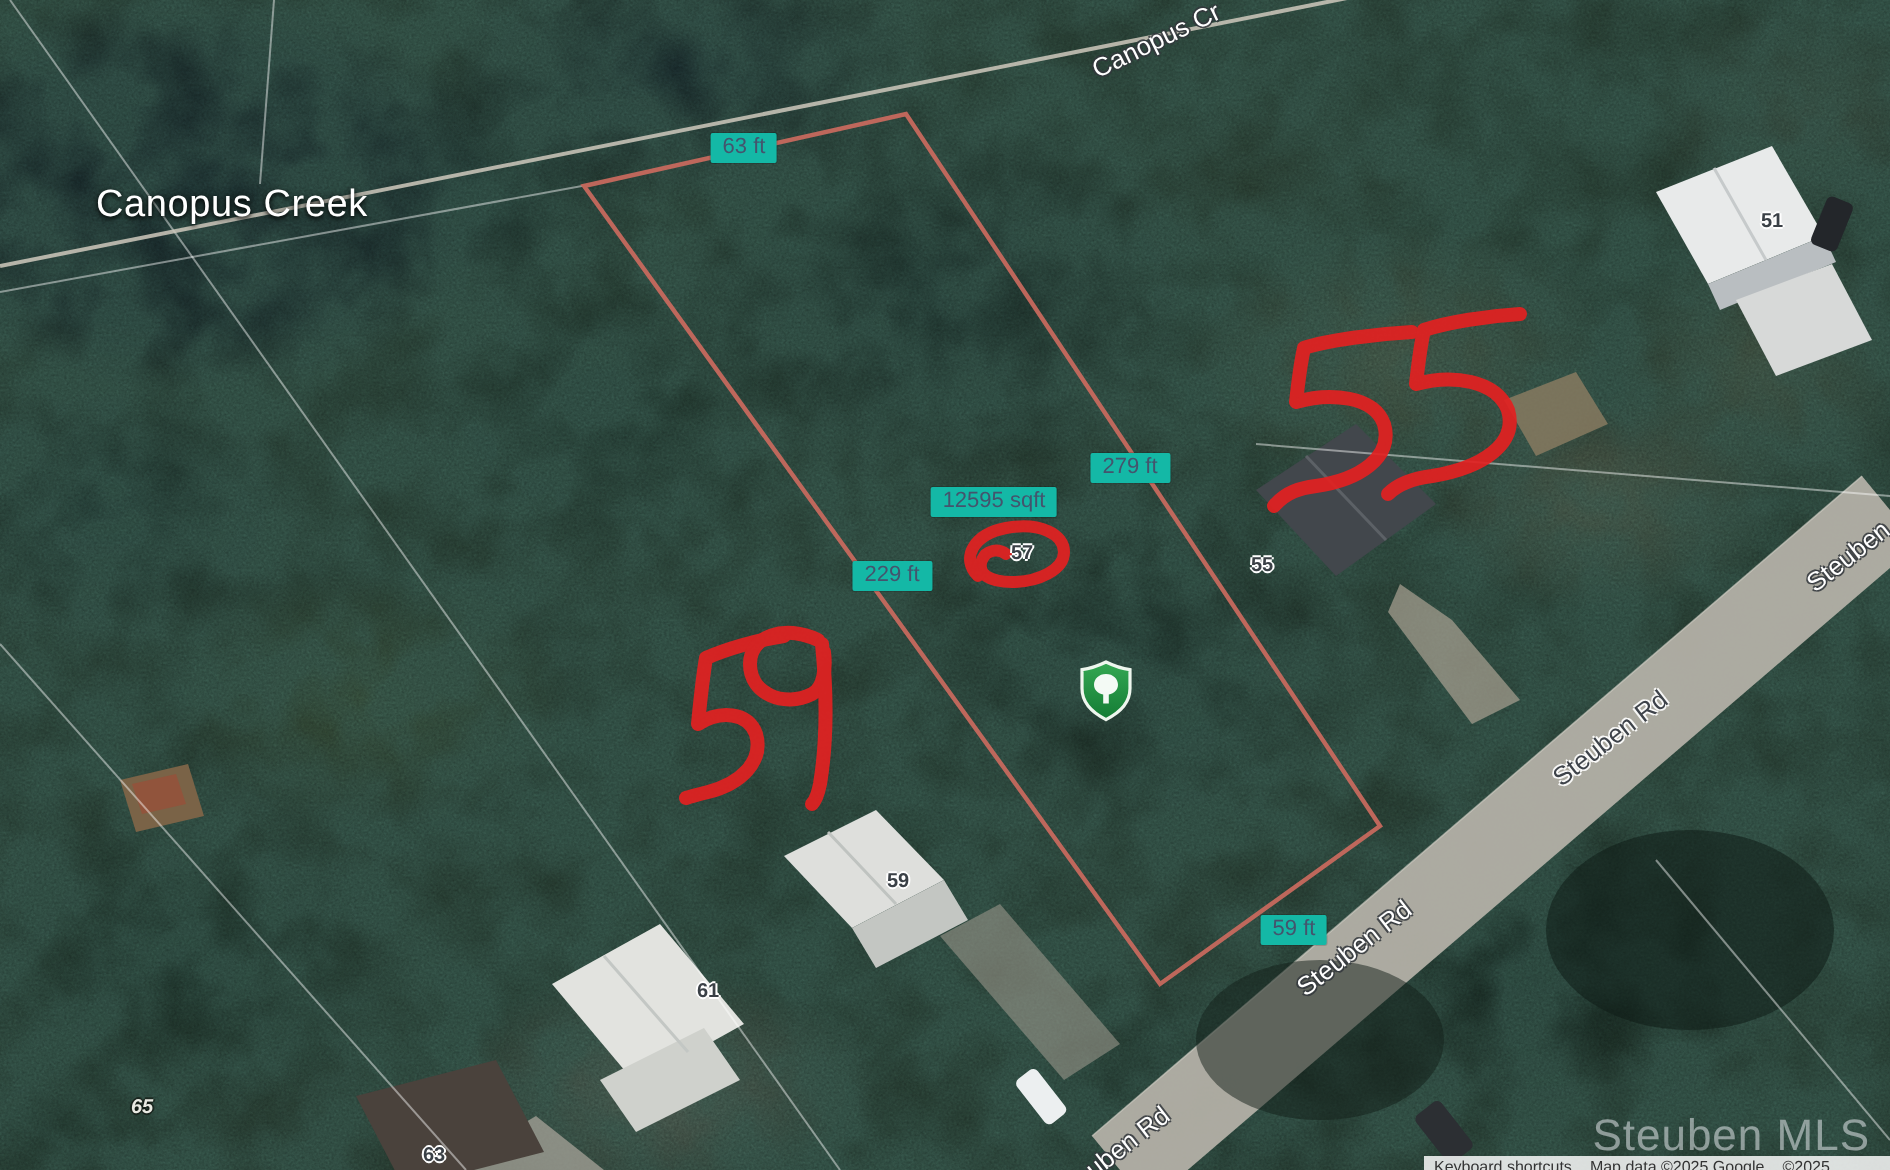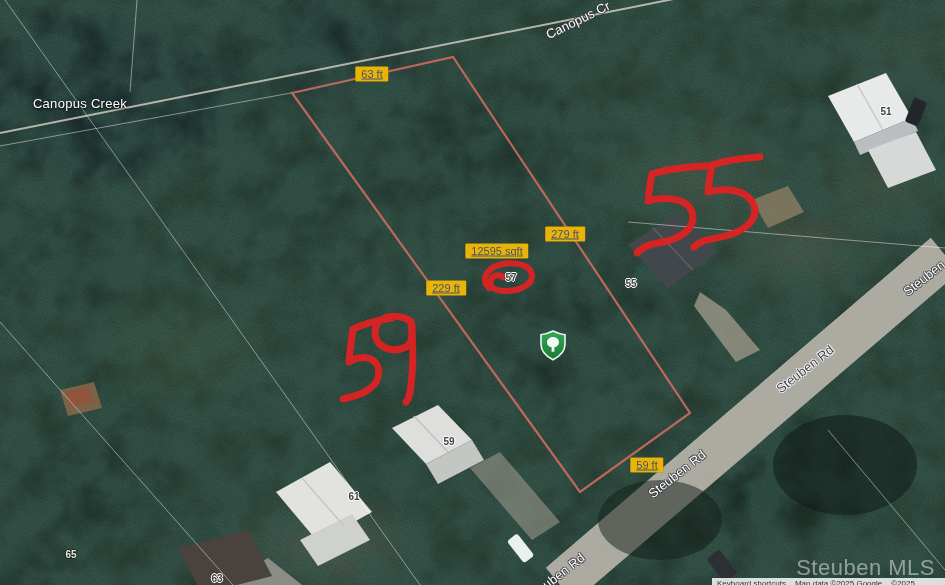--- a/index.html
+++ b/index.html
@@ -32,34 +32,35 @@
       radial-gradient(ellipse 120px 60px  at 180px 565px,rgba(40,56,44,.85) 0%, transparent 72%),
       radial-gradient(ellipse 100px 60px  at 30px 565px, rgba(28,46,36,.9) 0%, transparent 75%),
       radial-gradient(ellipse 120px 90px  at 240px 95px, rgba(26,46,44,.85) 0%, transparent 75%);
   }
   .noise-layer{position:absolute;inset:0;pointer-events:none;}
   .scene{position:absolute;inset:0;}
 
   
   .lbl{position:absolute;white-space:nowrap;transform:translate(-50%,-50%);}
   .meas{
-    background:#eab308;color:#44546d;font-size:11px;line-height:15px;
-    padding:0 6px;border-radius:1px;box-shadow:0 0 0 .5px rgba(0,0,0,.15);text-decoration:underline;
+    background:#14b8a6;color:#44546d;font-size:11px;line-height:15px;
+    padding:0 6px;border-radius:1px;box-shadow:0 0 0 .5px rgba(0,0,0,.15);
   }
   .house-num{
     font-size:10px;font-weight:bold;color:#3a4046;
     text-shadow:-1px 0 0 #fff,1px 0 0 #fff,0 -1px 0 #fff,0 1px 0 #fff;
   }
   .house-num.light{
     color:#e9e9e2;
     text-shadow:-1px 0 0 rgba(20,25,20,.7),1px 0 0 rgba(20,25,20,.7),0 -1px 0 rgba(20,25,20,.7),0 1px 0 rgba(20,25,20,.7);
   }
   .place-label{
-    color:#fff;font-size:13px;letter-spacing:.3px;
+    color:#fff;font-size:19px;letter-spacing:.3px;
     text-shadow:0 1px 2px rgba(0,0,0,.9),0 0 4px rgba(0,0,0,.55);
+    margin-left:36px;
   }
   .road-label{
     color:#fff;font-size:13px;
     text-shadow:-1px 0 0 rgba(50,55,60,.85),1px 0 0 rgba(50,55,60,.85),0 -1px 0 rgba(50,55,60,.85),0 1px 0 rgba(50,55,60,.85);
   }
   .road-label.dark{
     color:#3e434a;
     text-shadow:-1px 0 0 rgba(255,255,255,.9),1px 0 0 rgba(255,255,255,.9),0 -1px 0 rgba(255,255,255,.9),0 1px 0 rgba(255,255,255,.9);
   }
   .watermark{
@@ -83,21 +84,21 @@
   .pos-m-63{left:372px;top:74px;}
   .pos-m-203{left:565px;top:234px;}
   .pos-m-sqft{left:497px;top:251px;}
   .pos-m-229{left:446px;top:288px;}
   .pos-m-59{left:647px;top:465px;text-align:right;}
   .pos-h-51{left:886px;top:111px;}
   .pos-h-55{left:631px;top:283px;}
   .pos-h-57{left:511px;top:277px;}
   .pos-h-59{left:435px;top:441px;padding-left:28px;}
   .pos-h-61{left:354px;top:496px;}
-  .pos-h-65{left:71px;top:554px;}
+  .pos-h-65{left:71px;top:554px;font-style:italic;}
   .pos-h-63{left:217px;top:578px;}
 </style>
 </head>
 <body>
 
 <div class="stage">
 
   <div class="terrain"></div>
 
   <svg class="noise-layer" width="945" height="585">

